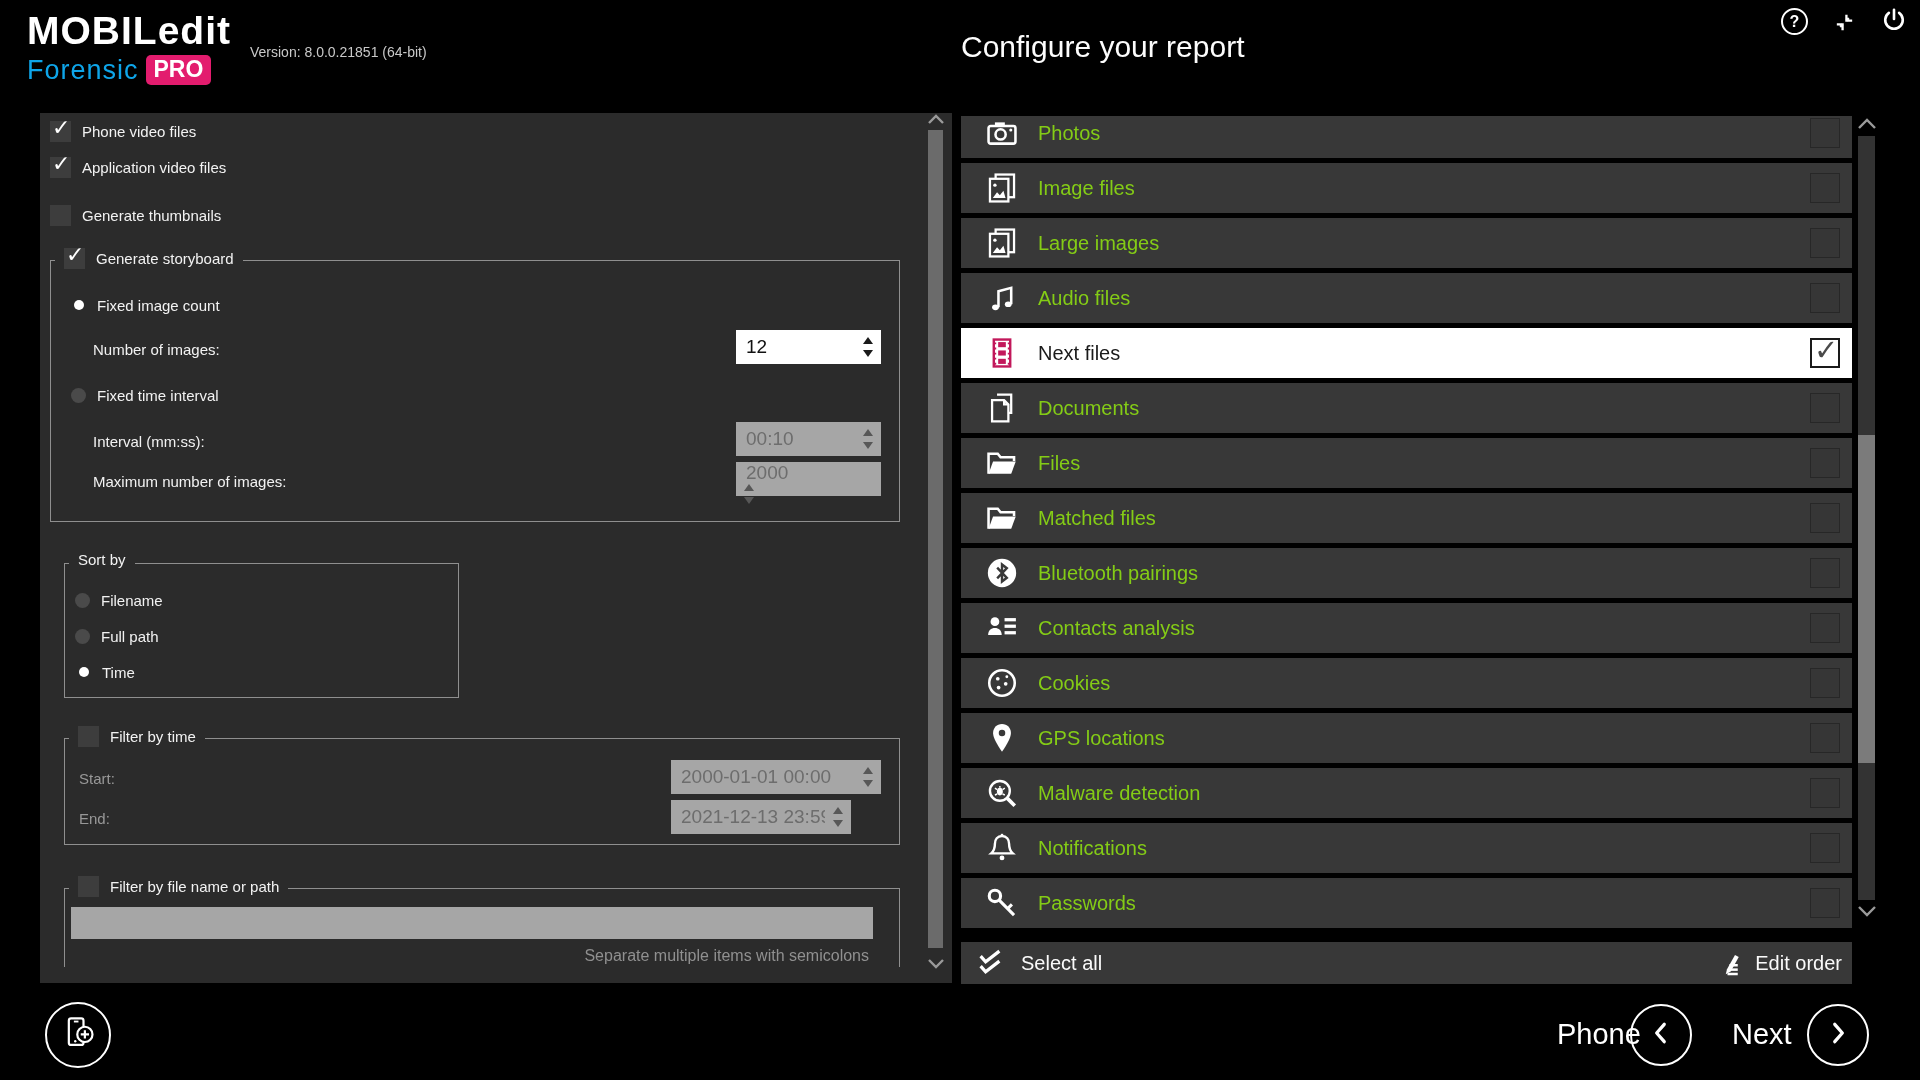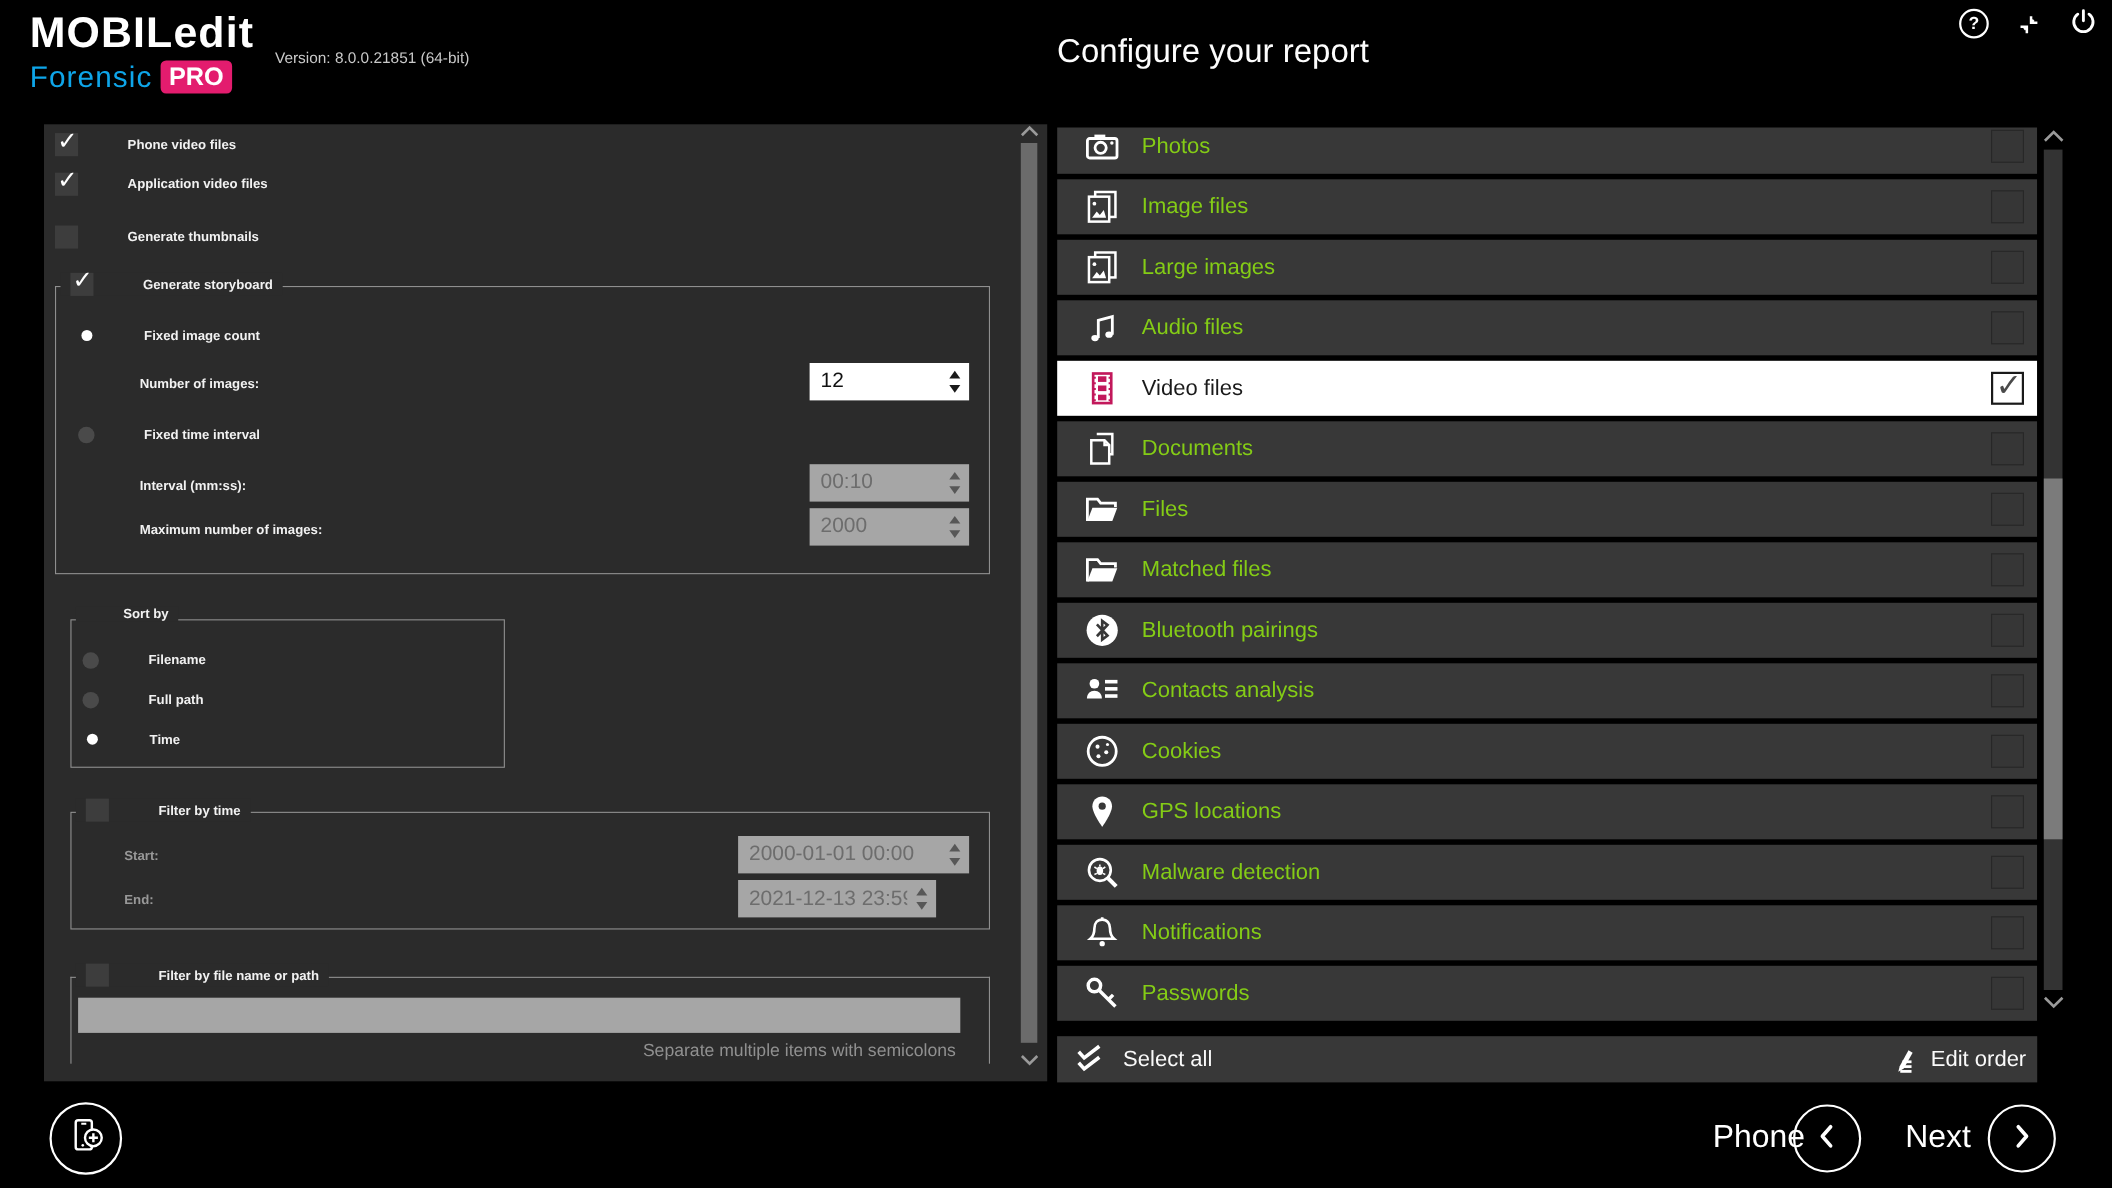--- a/index.html
+++ b/index.html
@@ -16,21 +16,21 @@
   .version { position:absolute; left:250px; top:44px; font-size:14px; color:#c9c9c9; font-weight:300; }
   .page-title { position:absolute; left:961px; top:30px; font-size:30px; font-weight:300; color:#fdfdfd; }
   .hdr-btn { position:absolute; cursor:pointer; }
   .help-circle { left:1781px; top:8px; width:27px; height:27px; border:2px solid #fff; border-radius:50%;
                  display:flex; align-items:center; justify-content:center; }
   .help-circle::after { content:'?'; font-size:16px; font-weight:700; color:#fff; }
 
   
   .left-panel { position:absolute; left:40px; top:113px; width:912px; height:870px; background:#2B2B2B; }
   .lrow { position:absolute; display:flex; align-items:center; gap:11px; height:24px; cursor:pointer; }
-  .lbl { font-size:12px; color:#f2f2f2; font-weight:700; white-space:nowrap;margin-left:34px; }
+  .lbl { font-size:15px; color:#f2f2f2; font-weight:400; white-space:nowrap; }
   .lbl.dim { color:#989898; }
   .cb { width:21px; height:21px; background:#3D3D3D; position:relative; flex:none; }
   .cb.checked::after { content:'\2713'; position:absolute; left:2px; top:-6px; font-size:22px; font-weight:700; color:#fff; }
   .radio { width:15px; height:15px; border-radius:50%; background:#4A4A4A; flex:none;
            display:flex; align-items:center; justify-content:center; }
   .radio.sel { background:transparent; }
   .radio.sel::after { content:''; width:10px; height:10px; border-radius:50%; background:#fff; }
 
   .grp { position:absolute; border:1px solid #8f8f8f; }
   .grp-legend { position:absolute; top:-13px; left:4px; background:#2B2B2B; padding:0 9px; display:flex; align-items:center; gap:11px; }
@@ -155,21 +155,21 @@
       <div class="spin off" style="left:685px; top:161px;">
         <input class="val" disabled="" value="00:10" style="">
         <span class="arrows">
             <i class="tu"></i>
             <i class="td"></i>
           </span>
       </div>
       <div class="lrow" style="left:42px; top:208px;">
         <span class="lbl">Maximum number of images:</span>
       </div>
-      <div class="spin off" style="left:685px; top:201px;">
+      <div class="spin off" style="left:685px; top:201px;flex-direction:column;">
         <input class="val" disabled="" value="2000" style="">
         <span class="arrows">
             <i class="tu"></i>
             <i class="td"></i>
           </span>
       </div>
     </div>
 
     <div class="grp" style="left:24px; top:450px; width:395px; height:135px;">
       <div class="grp-legend">
@@ -293,21 +293,21 @@
     <div class="row selected" style="--i:4">
       <span class="ricon">
         <svg viewBox="0 0 24 24">
             <rect x="6.2" y="2.5" width="11.6" height="19" fill="none" stroke="currentColor" stroke-width="1.7"></rect>
             <rect x="9.3" y="4.3" width="5.4" height="3.6" fill="currentColor"></rect>
             <rect x="9.3" y="10.2" width="5.4" height="3.6" fill="currentColor"></rect>
             <rect x="9.3" y="16.1" width="5.4" height="3.6" fill="currentColor"></rect>
             <path d="M6.2 5.2h1.7 M6.2 8.8h1.7 M6.2 12.4h1.7 M6.2 16h1.7 M6.2 19.6h1.7 M16.1 5.2h1.7 M16.1 8.8h1.7 M16.1 12.4h1.7 M16.1 16h1.7 M16.1 19.6h1.7" stroke="currentColor" stroke-width="1.3"></path>
           </svg>
       </span>
-      <span class="rlabel">Video files</span>
+      <span class="rlabel">Next files</span>
       <span class="rcheck"></span>
     </div>
 
     <div class="row" style="--i:5">
       <span class="ricon">
         <svg viewBox="0 0 24 24">
             <path d="M8.5 2.5 h10 v13 h-3" fill="none" stroke="currentColor" stroke-width="1.6"></path>
             <path d="M5 6.5 h8.5 l3 3 V21.5 H5 z" fill="#383838" stroke="currentColor" stroke-width="1.6"></path>
             <path d="M13.5 6.5 v3 h3" fill="none" stroke="currentColor" stroke-width="1.6"></path>
           </svg>

